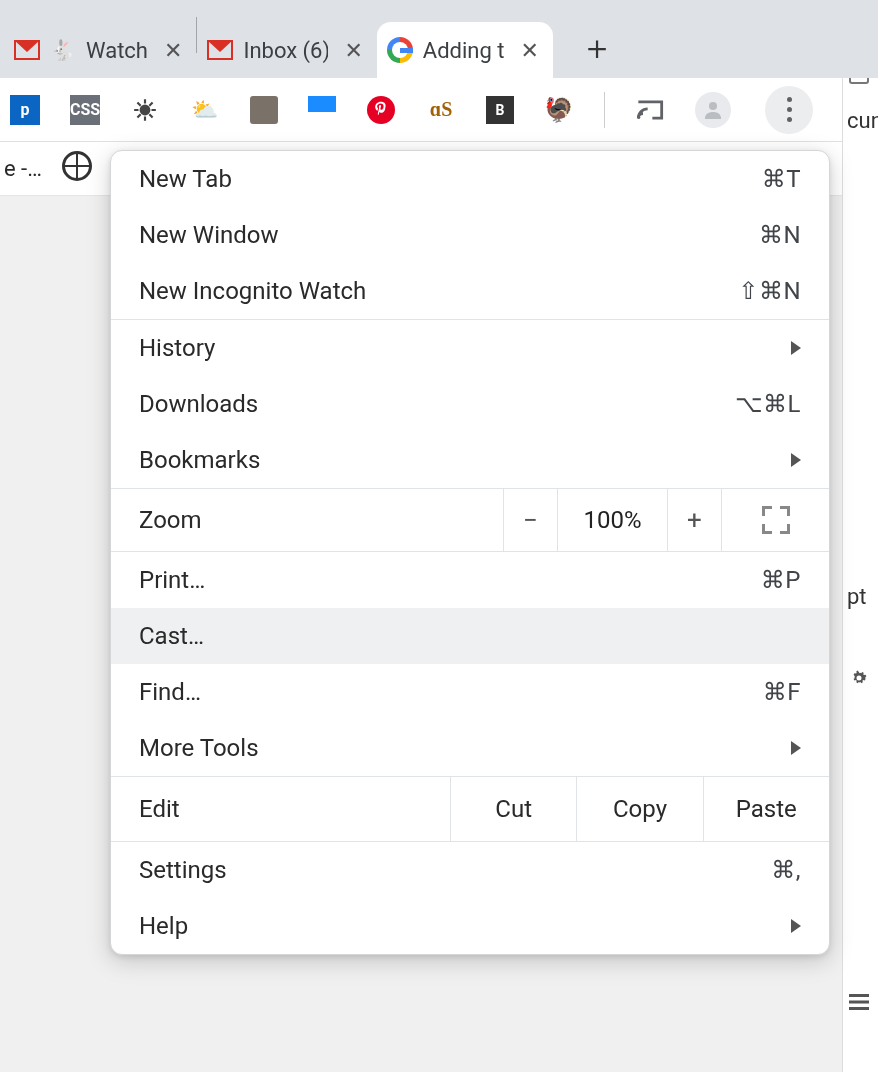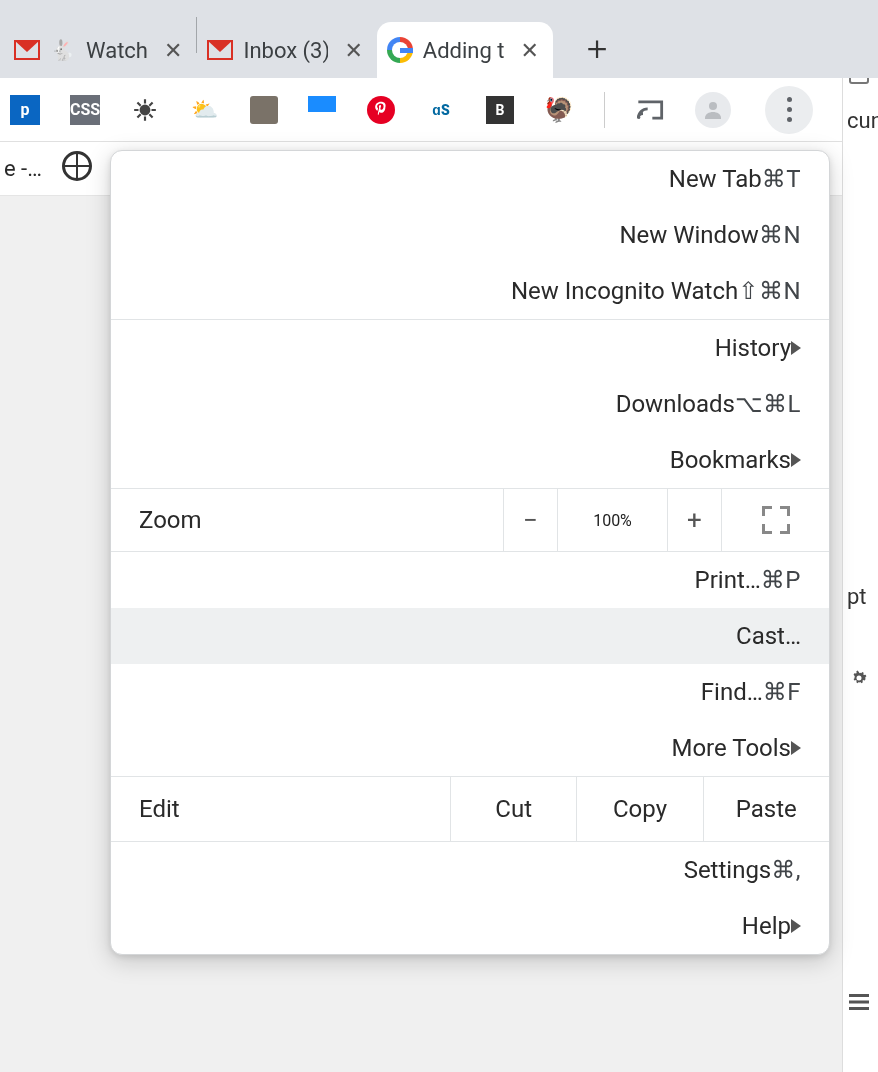--- a/index.html
+++ b/index.html
@@ -102,41 +102,41 @@
     width: 720px;
     background:#fff;
     border:1px solid #d4d6d8;
     border-radius: 12px;
     box-shadow: 0 6px 24px rgba(0,0,0,0.18), 0 2px 6px rgba(0,0,0,0.10);
     font-size: 24px;
     color:#2a2a2a;
     overflow:hidden;
   }
   .menu .row {
-    display:flex; align-items:center; justify-content:flex-end;
+    display:flex; align-items:center; justify-content:space-between;
     padding: 14px 28px;
   }
   .menu .row.hover { background:#eef0f1; }
   .menu .shortcut { color:#414549; font-size: 24px; letter-spacing: 0.5px; }
   .menu hr { border:none; border-top:1px solid #e1e4e6; }
   .submenu-arrow {
     width:0; height:0; border-left:10px solid #555;
     border-top:7px solid transparent; border-bottom:7px solid transparent;
   }
   .zoom-row {
     display:flex; align-items:center; border-top:1px solid #e1e4e6; border-bottom:1px solid #e1e4e6;
     height: 64px;
   }
   .zoom-label { flex:1; padding-left:28px; }
   .zoom-cell {
     width: 54px; text-align:center; font-size:26px; color:#555;
     border-left:1px solid #e1e4e6; height:100%;
     display:flex; align-items:center; justify-content:center;
   }
-  .zoom-cell.lbl { width: 110px; font-size:16px; color:#222;}
+  .zoom-cell.lbl { width: 110px; font-size:24px; color:#222;}
   .zoom-cell.wide { width: 108px; }
   .fullscreen-corners { position:relative; width:28px; height:28px; }
   .fc { position:absolute; width:10px; height:10px; border:3px solid #888; }
   .fc.tl { top:0; left:0; border-right:none; border-bottom:none; }
   .fc.tr { top:0; right:0; border-left:none; border-bottom:none; }
   .fc.bl { bottom:0; left:0; border-right:none; border-top:none; }
   .fc.br { bottom:0; right:0; border-left:none; border-top:none; }
 
   .edit-row {
     display:flex; align-items:center; border-top:1px solid #e1e4e6; border-bottom:1px solid #e1e4e6;
@@ -216,21 +216,21 @@
     <span class="close">✕</span>
   </div>
   <div class="tab-sep"></div>
   <div class="tab">
     <span class="favicon">
         <span class="gmail-icon">
           <span class="env"></span>
           <span class="flap"></span>
         </span>
       </span>
-    <span class="title">Inbox (3)</span>
+    <span class="title">Inbox (6)</span>
     <span class="close">✕</span>
   </div>
   <div class="tab active">
     <span class="favicon">
         <span class="google-g"></span>
       </span>
     <span class="title">Adding t</span>
     <span class="close">✕</span>
   </div>
   <div class="new-tab">＋</div>
@@ -249,21 +249,21 @@
   <span class="ext" style="background:#7a7268;width:28px;height:28px;border-radius:3px;"></span>
   <span class="ext" style="background:#1a8cff;width:28px;height:28px;position:relative;">
       <span style="position:absolute;bottom:0;left:0;width:100%;height:40%;background:#fff;"></span>
     </span>
   <span class="ext">
     <svg width="28" height="28" viewBox="0 0 24 24">
         <circle cx="12" cy="12" r="12" fill="#e60023"></circle>
         <path d="M12 5c-3 0-5 2-5 4.5 0 1.5.8 2.8 2 3.2l.5-2c-.5-.3-.8-.9-.8-1.6 0-1.4 1.2-2.6 3-2.6 1.6 0 2.5 1 2.5 2.3 0 1.7-.8 3-1.8 3-.6 0-1-.5-.9-1.1l.5-2c.1-.5-.2-.9-.7-.9-.6 0-1.1.6-1.1 1.5 0 .5.2.9.2.9l-1 4.2c-.2.8 0 1.8 0 1.9l.1.1c.1 0 .5-.6.7-1.2l.4-1.5c.2.4.9.7 1.6.7 2 0 3.5-1.9 3.5-4.3C16.7 6.8 14.8 5 12 5z" fill="#fff"></path>
       </svg>
   </span>
-  <span class="ext" style="color:#0369a1;font-size:14px;font-weight:900;">ɑS</span>
+  <span class="ext" style="color:#a16207;font-size:20px;font-weight:900;font-family:Liberation Serif, serif;">ɑS</span>
   <span class="ext" style="background:#333;color:#fff;font-size:14px;font-weight:700;width:28px;height:28px;display:flex;align-items:center;justify-content:center;">B</span>
   <span class="ext" style="font-size:24px;">🦃</span>
   <span class="ext-divider"></span>
   <span class="ext">
     <svg width="28" height="24" viewBox="0 0 24 20" fill="none" stroke="#5f6368" stroke-width="2.4">
         <path d="M2 3h20v14h-8"></path>
         <path d="M2 17a8 8 0 018-8"></path>
         <path d="M2 17a4 4 0 014-4"></path>
         <circle cx="2.5" cy="16.5" r="1.2" fill="#5f6368" stroke="none"></circle>
       </svg>

